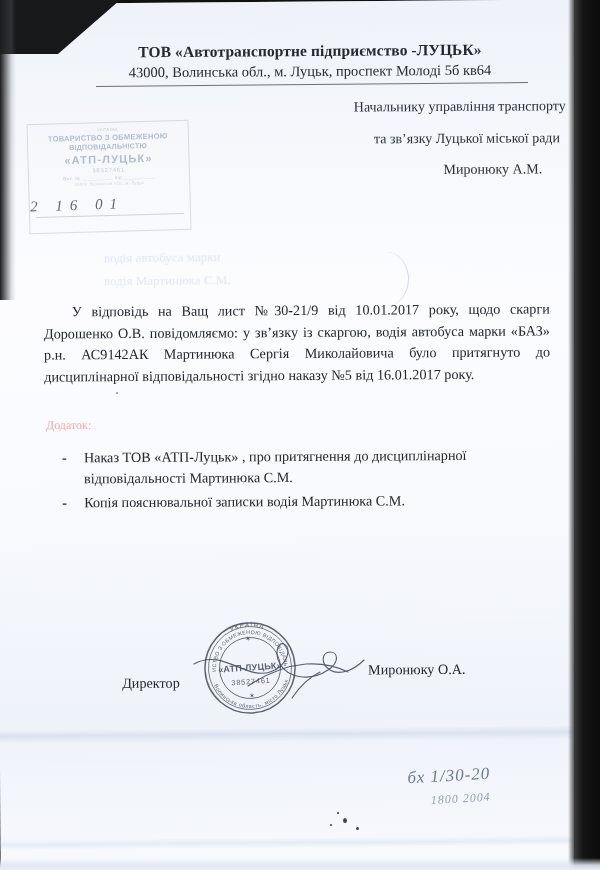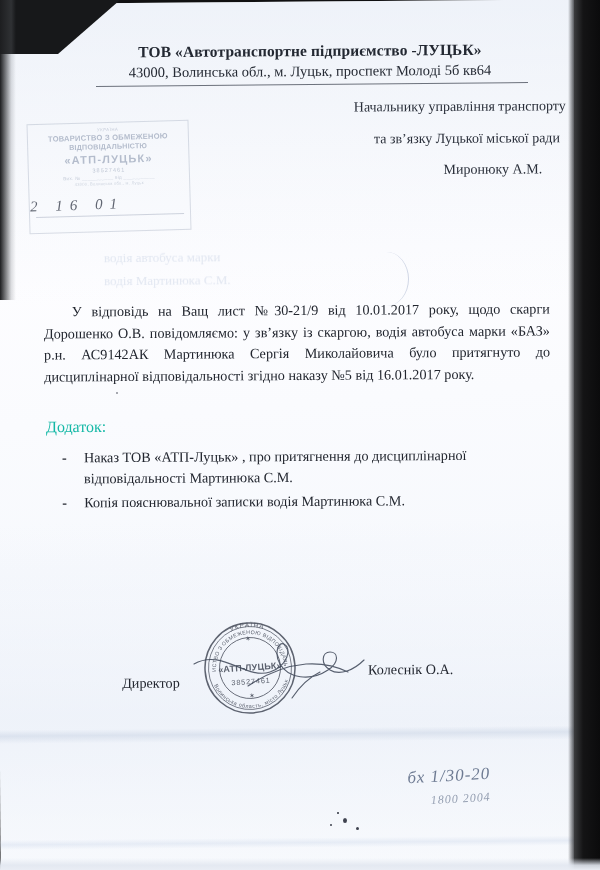--- a/index.html
+++ b/index.html
@@ -148,22 +148,22 @@
     line-height: 1.52;
     text-align: justify;
     text-indent: 28px;
     color: #22262f;
   }
 
   .dodatok-label {
     position: absolute;
     left: 46px; top: 418px;
     transform: rotate(-0.35deg);
-    font-size: 16px;
-    color: #14b8a6;
+    font-size: 12px;
+    color: #fca5a5;
   }
 
   .attachments {
     position: absolute;
     left: 60px; top: 446px;
     width: 470px;
     transform: rotate(-0.35deg);
     font-size: 14.2px;
     line-height: 1.5;
     color: #22262f;
@@ -388,21 +388,21 @@
       <span class="att-text">Наказ ТОВ «АТП-Луцьк» , про притягнення до дисциплінарної відповідальності Мартинюка С.М.</span>
     </div>
     <div class="att-item">
       <span class="att-dash">-</span>
       <span class="att-text">Копія пояснювальної записки водія Мартинюка С.М.</span>
     </div>
   </div>
 
   <div class="sign-row">
     <span class="sign-title">Директор</span>
-    <span class="sign-name">Колеснік О.А.</span>
+    <span class="sign-name">Миронюку О.А.</span>
   </div>
 
   <div class="round-seal">
     <svg width="104" height="104" viewBox="0 0 104 104" aria-hidden="true">
       <defs>
         <path id="arcTop" d="M 52,52 m -41,0 a 41,41 0 0 1 82,0" fill="none"></path>
         <path id="arcTopIn" d="M 52,52 m -34,0 a 34,34 0 0 1 68,0" fill="none"></path>
         <path id="arcBot" d="M 52,52 m -40,0 a 40,40 0 0 0 80,0" fill="none"></path>
       </defs>
       <g stroke="#2b3140" fill="none" opacity="0.9">

